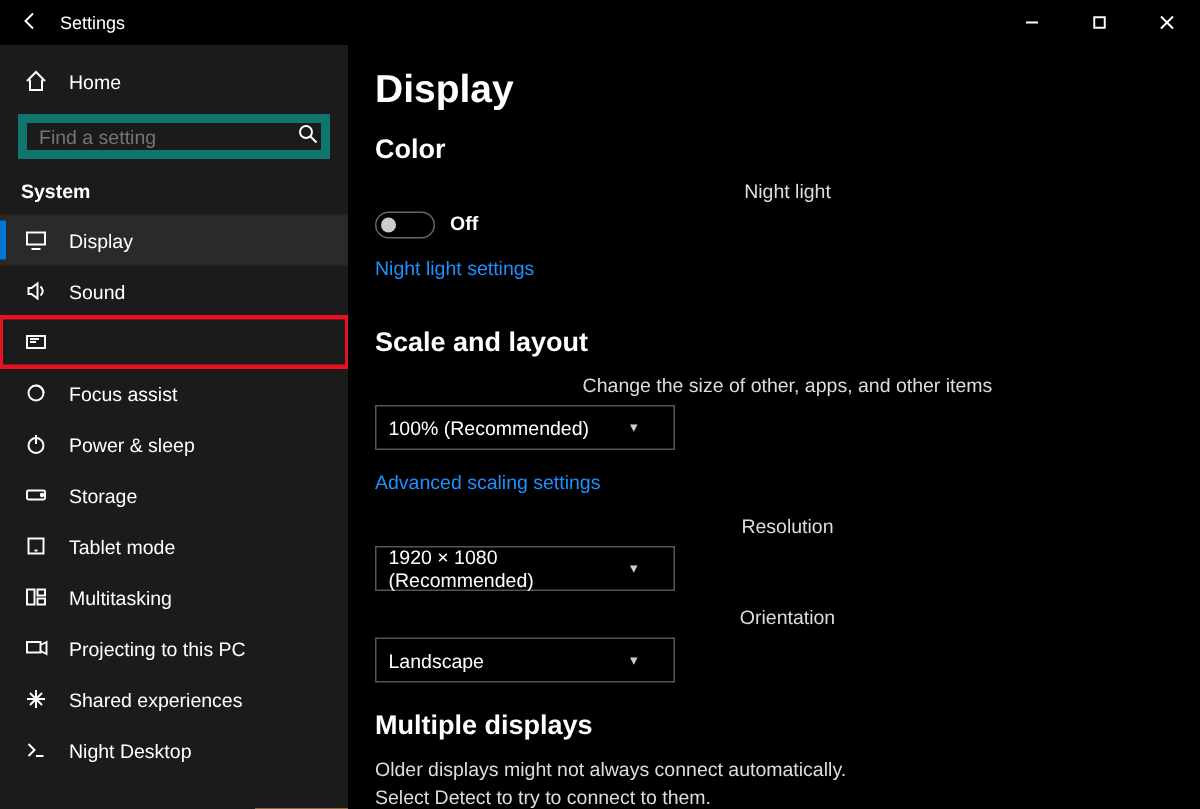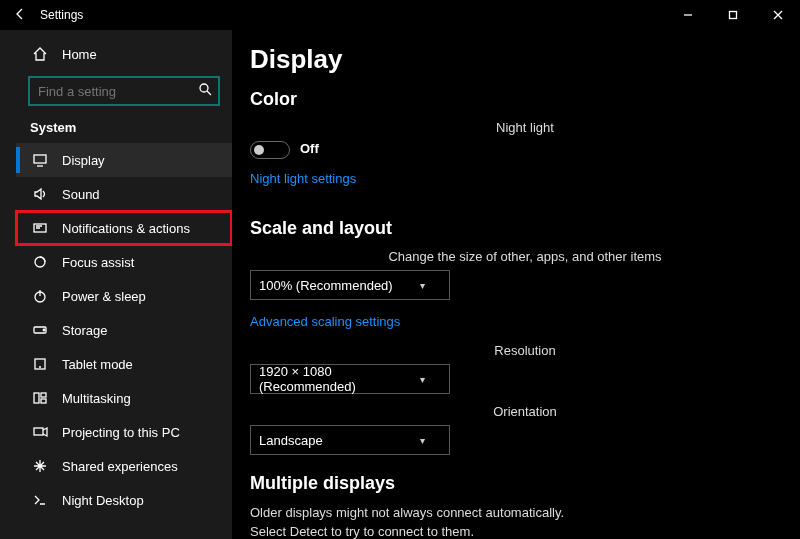--- a/index.html
+++ b/index.html
@@ -4,25 +4,25 @@
 <style>
   * { box-sizing: border-box; margin: 0; padding: 0; font-family: "Segoe UI", Arial, sans-serif; }
   html, body { width: 800px; height: 539px; overflow: hidden; background: #000; color: #fff; }
   .window { width: 800px; height: 539px; display: flex; flex-direction: column; background: #fdba74; }
   .titlebar { height: 30px; display: flex; align-items: center; padding: 0 0 0 8px; background: #000; }
   .titlebar .back { width: 24px; text-align: center; font-size: 14px; cursor: pointer; }
   .titlebar .title { font-size: 12px; margin-left: 8px; flex: 1; }
   .titlebar .sys { display: flex; }
   .titlebar .sysbtn { width: 45px; height: 30px; display: flex; align-items: center; justify-content: center; font-size: 12px; cursor: pointer; }
   .body { flex: 1; display: flex; overflow: hidden; }
-  .sidebar { width: 232px; background: #1b1b1b; display: flex; flex-direction: column; padding: 6px 0 0 16px; overflow-y: auto; }
+  .sidebar { width: 232px; background: #1b1b1b; display: flex; flex-direction: column; padding: 6px 0 0 0; overflow-y: auto; }
   .home-row { display: flex; align-items: center; height: 36px; padding: 0 14px; font-size: 13px; cursor: pointer; }
   .home-row .icn { width: 20px; display: inline-flex; justify-content: center; margin-right: 12px; }
   .search-wrap { padding: 4px 12px 10px 12px; }
-  .search { width: 100%; height: 30px; background: #1b1b1b; border: 2px solid #0f766e; color: #999; font-size: 13px; padding: 0 28px 0 8px; outline: none; }
+  .search { width: 100%; height: 30px; background: #1b1b1b; border: 6px solid #0f766e; color: #999; font-size: 13px; padding: 0 28px 0 8px; outline: none; }
   .search-wrap { position: relative; }
   .search-icon { position: absolute; right: 20px; top: 10px; font-size: 13px; color: #888; pointer-events: none; }
   .group-head { font-size: 13px; font-weight: 600; padding: 4px 14px 8px 14px; }
   .nav-item { display: flex; align-items: center; height: 34px; padding: 0 14px; font-size: 13px; cursor: pointer; position: relative; }
   .nav-item .icn { width: 20px; display: inline-flex; justify-content: center; margin-right: 12px; font-size: 14px; }
   .nav-item.active { background: #2a2a2a; }
   .nav-item.active::before { content: ""; position: absolute; left: 0; top: 4px; bottom: 4px; width: 4px; background: #0078d7; }
   .nav-item.highlight { outline: 3px solid #e81123; outline-offset: -2px; }
   .content { flex: 1; background: #000; padding: 14px 0 0 18px; overflow-y: auto; }
   .h1 { font-size: 26px; font-weight: 600; margin-bottom: 14px; }
@@ -109,21 +109,20 @@
           </span>
         <span>Sound</span>
       </div>
       <div class="nav-item highlight">
         <span class="icn">
             <svg width="16" height="16" viewBox="0 0 16 16">
               <rect x="2" y="4" width="12" height="8"></rect>
               <path d="M4 6 H10 M4 8 H8"></path>
             </svg>
           </span>
-        <span>Notifications &amp; actions</span>
       </div>
       <div class="nav-item">
         <span class="icn">
             <svg width="16" height="16" viewBox="0 0 16 16">
               <circle cx="8" cy="8" r="5"></circle>
               <path d="M8 3 A5 5 0 0 1 13 8"></path>
             </svg>
           </span>
         <span>Focus assist</span>
       </div>

